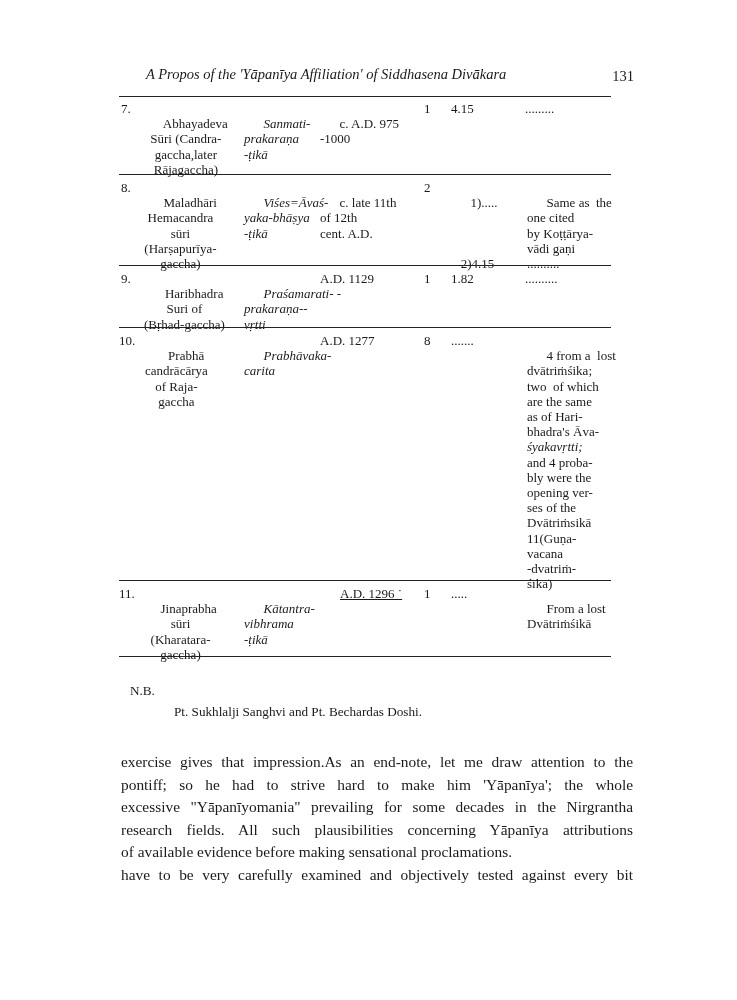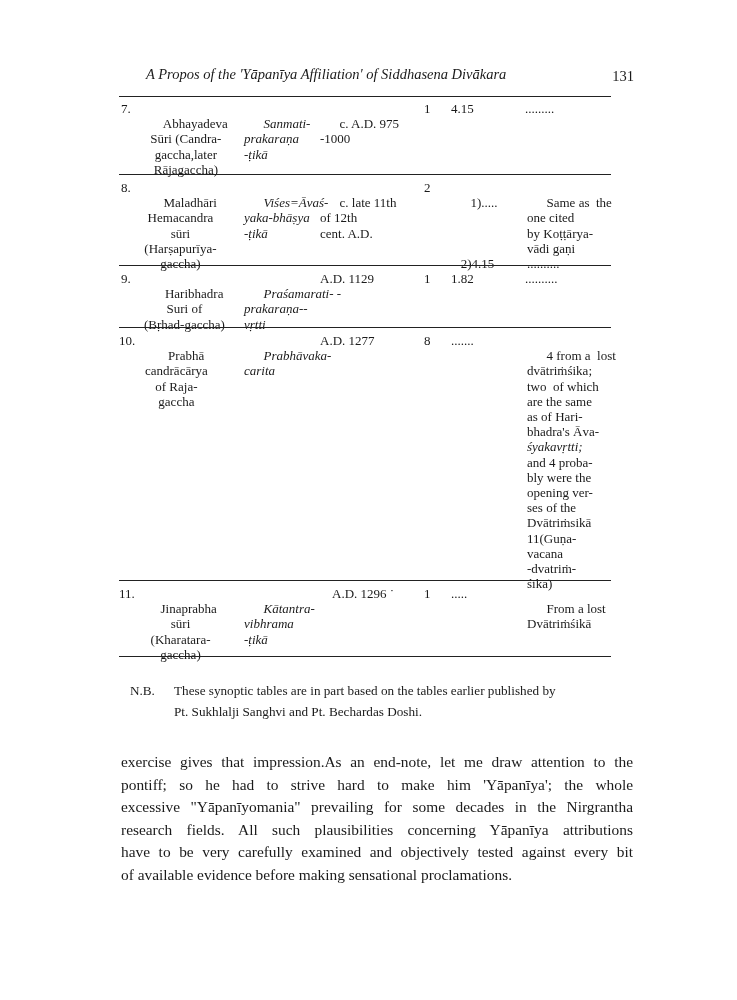--- a/index.html
+++ b/index.html
@@ -130,38 +130,38 @@
   <div class="rule" style="top:580px;"></div>
 
   <div class="row" style="top:586px;">
     <span class="cell c-num" style="left:119px;">11.</span>
     <span class="cell c-author" style="left:141px;">
       <span>Jinaprabha</span><br><span> sūri</span><br><span> (Kharatara-</span><br><span> gaccha)</span>
     </span>
     <span class="cell c-work">
       <span>Kātantra-</span><br><span>vibhrama</span><br><span>-ṭikā</span>
     </span>
-    <span class="cell c-date" style="left:332px;"><span>A.D. 1296 ˙</span></span>
+    <span class="cell c-date" style="left:340px;text-decoration:underline;"><span>A.D. 1296 ˙</span></span>
     <span class="cell c-count">1</span>
     <span class="cell c-ref"><span>.....</span></span>
     <span class="cell c-remark">
       <span>From a lost</span><br><span>Dvātriṁśikā</span>
     </span>
   </div>
 
   <div class="rule" style="top:656px;"></div>
 </div>
 
 <div class="note">
   <span class="note-label">N.B.</span>
   <div class="note-text">
-    <span>These synoptic tables are in part based on the tables earlier published by</span><br><span>Pt. Sukhlalji Sanghvi and Pt. Bechardas Doshi.</span>
+    <br><span>Pt. Sukhlalji Sanghvi and Pt. Bechardas Doshi.</span>
   </div>
 </div>
 
 <div class="body-text">
   <span class="body-line">exercise gives that impression.As an end-note, let me draw attention to the</span>
   <span class="body-line">pontiff; so he had to strive hard to make him 'Yāpanīya'; the whole</span>
   <span class="body-line">excessive "Yāpanīyomania" prevailing for some decades in the Nirgrantha</span>
   <span class="body-line">research fields. All such plausibilities concerning Yāpanīya attributions</span>
+  <span class="body-line last">of available evidence before making sensational proclamations.</span>
   <span class="body-line">have to be very carefully examined and objectively tested against every bit</span>
-  <span class="body-line last">of available evidence before making sensational proclamations.</span>
 </div>
 
 </body></html>

